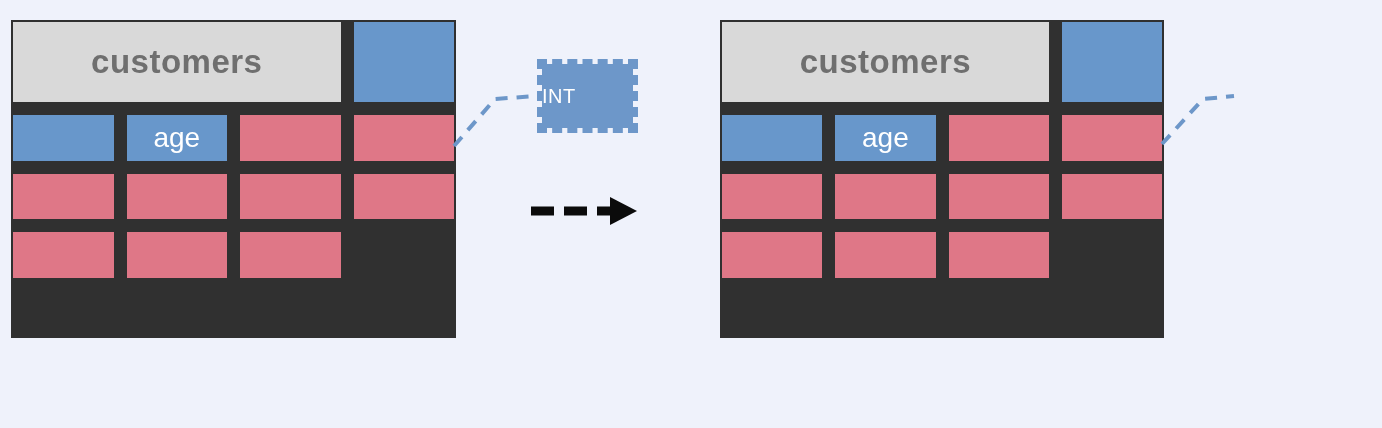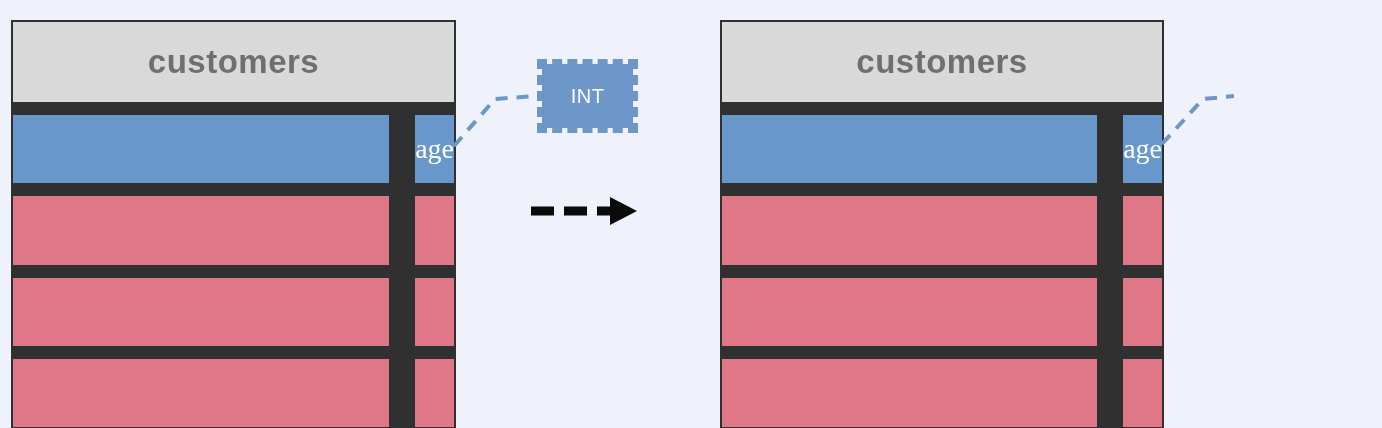--- a/index.html
+++ b/index.html
@@ -22,26 +22,26 @@
   .canvas{
     position:relative;
     width:1382px;
     height:428px;
     background:var(--background);
     overflow:hidden;
   }
   .dtable{
     position:absolute;
     top:20px;
-    height:409px;
+    height:318px;
     box-sizing:border-box;
     border:2px solid var(--grid-line);
     background:var(--grid-line);
     display:grid;
-    grid-template-columns:repeat(1,1fr);
+    grid-template-columns:repeat(4,1fr);
     grid-template-rows:80px repeat(4,1fr);
     gap:13px;
   }
   .dtable.before{left:11px;width:445px;}
   .dtable.after{left:720px;width:444px;}
   .thead{
     grid-column:1/4;
     background:var(--table-header-bg);
     color:var(--table-header-text);
     font-size:33px;
@@ -54,29 +54,28 @@
   .cell{min-width:0;min-height:0;}
   .cell.blue{background:var(--column-row-bg);}
   .cell.red{background:var(--data-row-bg);}
   .cell.agecell{
     display:flex;
     align-items:center;
     justify-content:center;
     color:var(--highlight-text);
     font-size:28px;
     font-weight:400;
-    font-family:Liberation Serif, serif;
   }
   .badge{
     position:absolute;
     box-sizing:border-box;
     border:5px dashed var(--badge);
     display:flex;
     align-items:center;
-    justify-content:center;
+    justify-content:flex-start;
   }
   .badge::before{
     content:"";
     position:absolute;
     inset:0;
     background:var(--badge);
   }
   .badge span{
     position:relative;
     color:var(--highlight-text);

